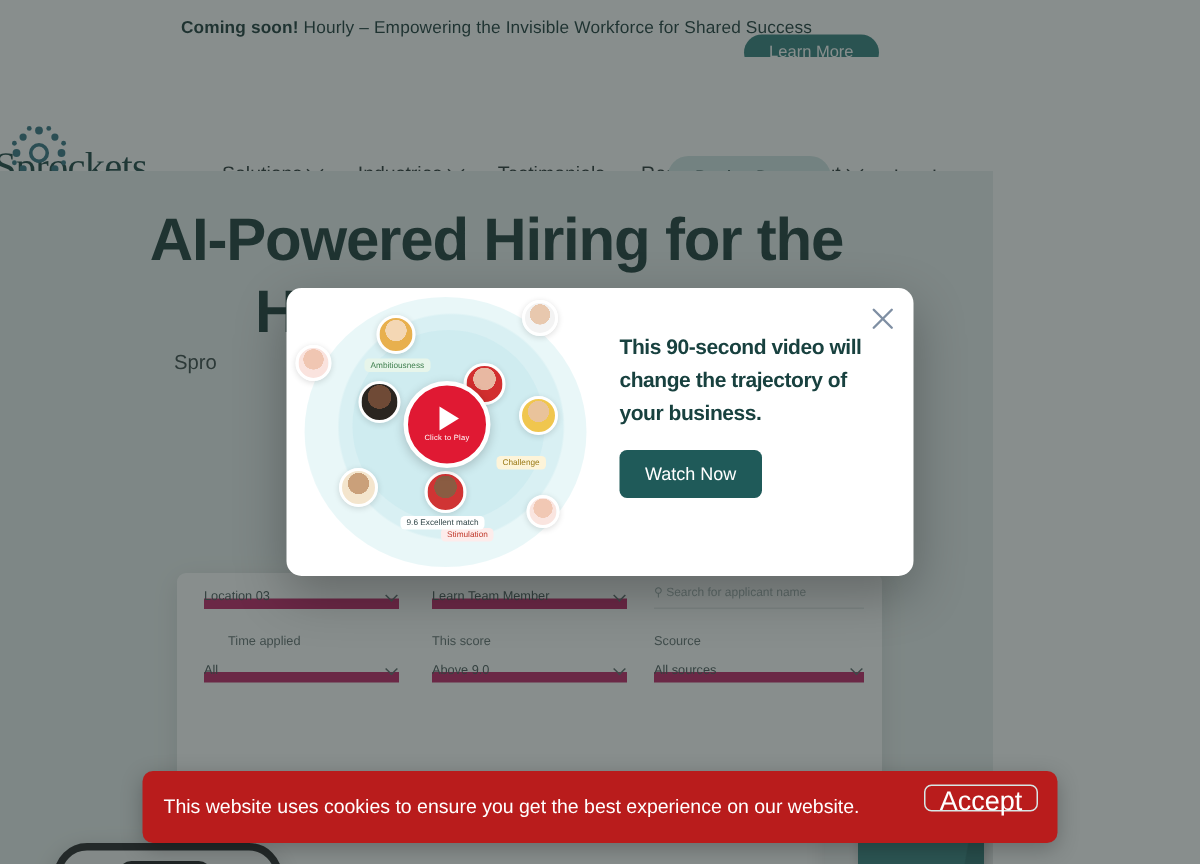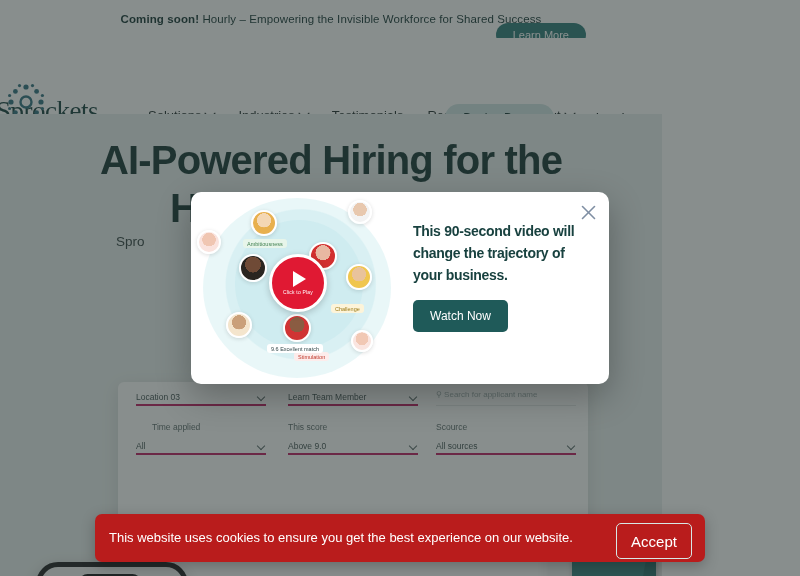--- a/index.html
+++ b/index.html
@@ -98,21 +98,21 @@
   
   .mock-dash {
     position: absolute; left: 118px; top: 268px;
     width: 470px; height: 240px;
     background: #ffffff; border-radius: 6px;
     box-shadow: 0 4px 18px rgba(0,0,0,.10);
     overflow: hidden;
   }
   .mrow { position: absolute; font-size: 8.5px; color: #5b6a6a; }
   .msel {
-    position: absolute; height: 16px; border-bottom: 2px solid #be185d;
+    position: absolute; height: 16px; border-bottom: 7px solid #be185d;
     font-size: 8.5px; color: #3f4f4f; padding-top: 2px;
   }
   .msel .cv {
     position: absolute; right: 2px; top: 4px;
     width: 6px; height: 6px;
     border-right: 1.2px solid #546363; border-bottom: 1.2px solid #546363;
     transform: rotate(45deg);
   }
   .msearch {
     position: absolute; height: 16px; font-size: 8px; color: #9fadad;
@@ -225,24 +225,24 @@
     z-index: 80;
     display: flex; align-items: center;
     box-shadow: 0 4px 14px rgba(0,0,0,.25);
   }
   .cookie-text {
     color: #ffffff; font-size: 13px; line-height: 18px;
     padding-left: 14px; width: 500px; font-weight: 500;
   }
   .cookie-btn {
     position: absolute; right: 13px; top: 9px;
-    width: 76px; height: 36px;
+    width: 76px; height: 18px;
     background: transparent; color: #ffffff;
     border: 1.3px solid #d7e7e6; border-radius: 5px;
-    font-size: 15px; cursor: pointer;
+    font-size: 18px; cursor: pointer;
     font-family: "Liberation Sans", sans-serif;
   }
 </style>
 </head>
 <body>
 
 <div id="page">
 
   <div class="announce">
     <div class="announce-text">

